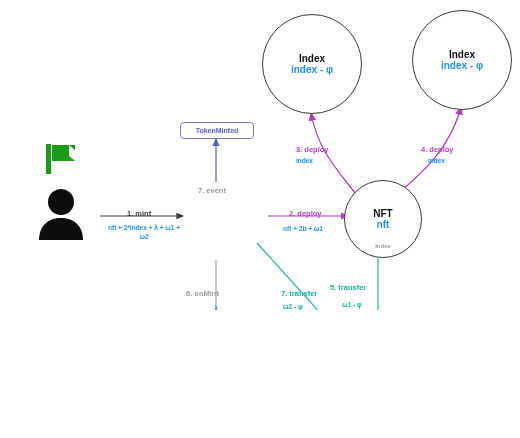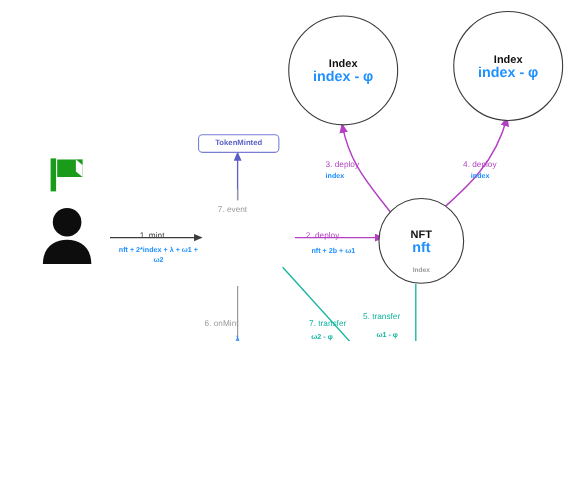--- a/index.html
+++ b/index.html
@@ -35,41 +35,41 @@
     align-items: center;
     justify-content: center;
   }
   .node-title {
     font-size: 10px;
     font-weight: bold;
     color: #111111;
     line-height: 12px;
   }
   .node-sub {
-    font-size: 13px;
+    font-size: 10px;
     color: #1e90ff;
     line-height: 10px;
     font-weight: bold;
   }
   .node-foot {
     position: absolute;
     left: 0;
     right: 0;
     text-align: center;
     font-size: 6px;
     color: #9a9a9a;
     line-height: 7.5px;
     font-weight: bold;
   }
   .lbl {
     position: absolute;
     font-size: 7.5px;
     line-height: 9.5px;
     white-space: nowrap;
-    font-weight: normal;
+    font-weight: bold;
   }
   .lbl-sub {
     position: absolute;
     font-size: 6.5px;
     line-height: 8.5px;
     color: #1e90ff;
     font-weight: bold;
     text-align: center;
   }
   .c-gray { color: #9a9a9a; }
@@ -189,21 +189,21 @@
       <path d="M3,52 C3,37 13,30 25,30 C37,30 47,37 47,52 Z" fill="#0d0d0d"></path>
     </svg>
   </span>
 
   <div class="lbl c-dark" style="left:127px; top:209px;">1. mint</div>
   <div class="lbl-sub" style="left:98px; top:224px; width:92px;">
     <div>nft + 2*index + λ + ω1 +</div>
     <div>ω2</div>
   </div>
 
-  <div class="lbl c-purple" style="left:278px; top:209px;">2. deploy</div>
+  <div class="lbl c-purple" style="left:289px; top:209px;">2. deploy</div>
   <div class="lbl-sub" style="left:272px; top:225px; width:62px;">nft + 2b + ω1</div>
 
   <div class="lbl c-purple" style="left:296px; top:145px;">3. deploy</div>
   <div class="lbl-sub" style="left:296px; top:157px; width:38px; text-align:left;">index</div>
 
   <div class="lbl c-purple" style="left:421px; top:145px;">4. deploy</div>
   <div class="lbl-sub" style="left:428px; top:157px; width:38px; text-align:left;">index</div>
 
   <div class="lbl c-teal" style="left:330px; top:283px;">5. transfer</div>
   <div class="lbl-sub c-teal" style="left:330px; top:301px; width:44px; color:#12b5a0;">ω1 - φ</div>

